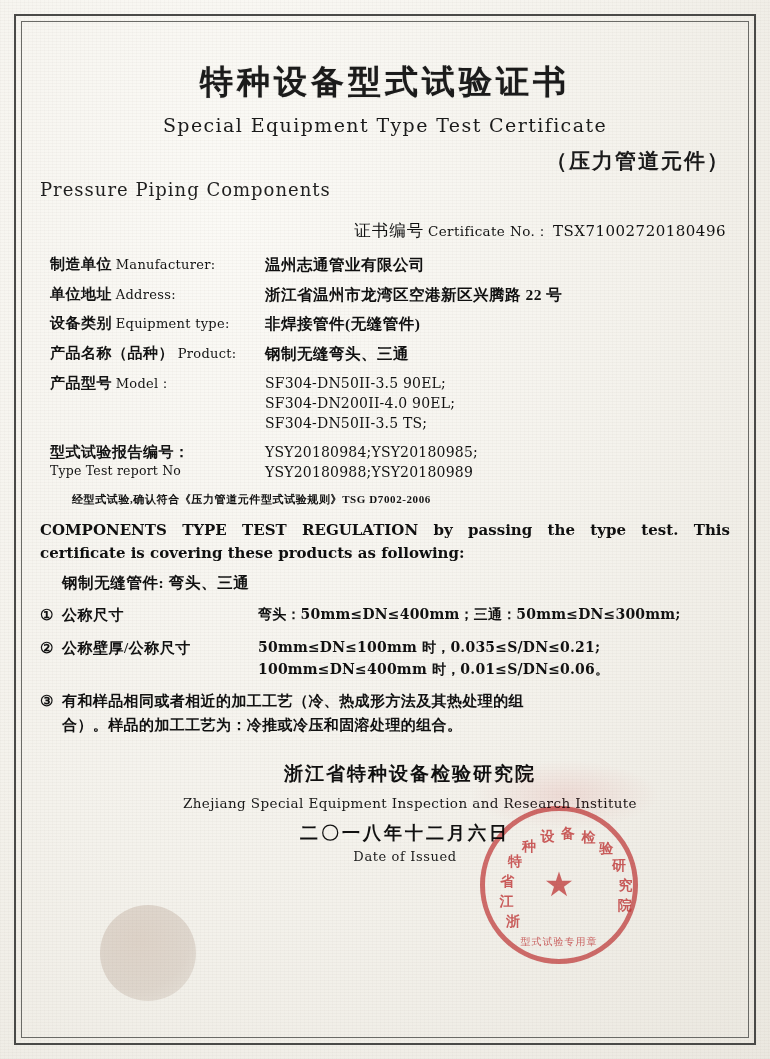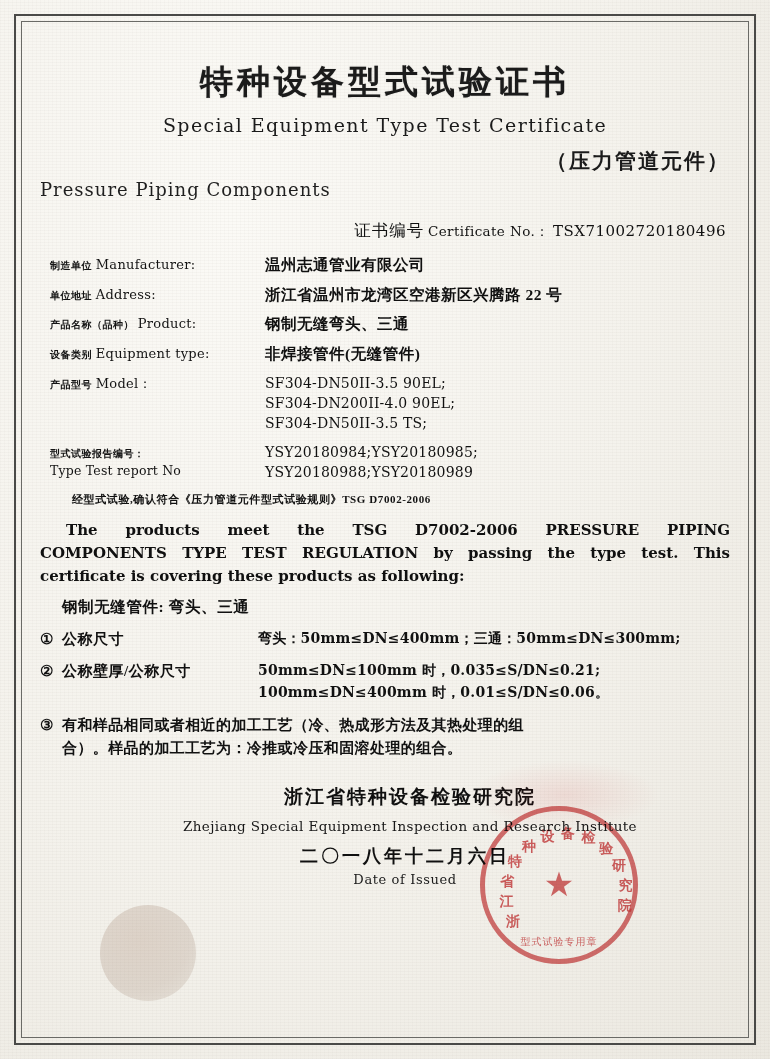--- a/index.html
+++ b/index.html
@@ -116,21 +116,21 @@
   }
   .field-label {
     width: 215px;
     flex: 0 0 215px;
     font-size: 15px;
     color: #131313;
     line-height: 1.35;
   }
   .field-label .lcn {
     font-weight: bold;
-    font-size: 10px;
+    font-size: 15px;
     letter-spacing: 0.5px;
   }
   .field-label .len {
     font-family: "DejaVu Serif", serif;
     font-size: 13px;
     letter-spacing: 0.3px;
   }
   .field-label .len-block {
     display: block;
     font-family: "DejaVu Serif", serif;
@@ -358,32 +358,32 @@
       <div class="field-row">
         <div class="field-label">
           <span class="lcn">单位地址</span>
           <span class="len">Address:</span>
         </div>
         <div class="field-value">浙江省温州市龙湾区空港新区兴腾路 22 号</div>
       </div>
 
       <div class="field-row">
         <div class="field-label">
+          <span class="lcn">设备类别</span>
+          <span class="len">Equipment type:</span>
+        </div>
+        <div class="field-value">非焊接管件(无缝管件)</div>
+      </div>
+
+      <div class="field-row">
+        <div class="field-label">
           <span class="lcn">产品名称（品种）</span>
           <span class="len">Product:</span>
         </div>
         <div class="field-value">钢制无缝弯头、三通</div>
-      </div>
-
-      <div class="field-row">
-        <div class="field-label">
-          <span class="lcn">设备类别</span>
-          <span class="len">Equipment type:</span>
-        </div>
-        <div class="field-value">非焊接管件(无缝管件)</div>
       </div>
 
       <div class="field-row">
         <div class="field-label">
           <span class="lcn">产品型号</span>
           <span class="len">Model：</span>
         </div>
         <div class="field-value mono">
           <span class="model-line">SF304-DN50II-3.5 90EL;</span>
           <span class="model-line">SF304-DN200II-4.0 90EL;</span>
@@ -400,21 +400,20 @@
           <span class="model-line">YSY20180984;YSY20180985;</span>
           <span class="model-line">YSY20180988;YSY20180989</span>
         </div>
       </div>
 
     </div>
 
     <div class="para-cn indent">经型式试验,确认符合《压力管道元件型式试验规则》TSG D7002-2006</div>
 
     <div class="para-en">
-      <span class="l1">The products meet the TSG D7002-2006 PRESSURE PIPING</span>
       <span class="l2">COMPONENTS TYPE TEST REGULATION by passing the type test.  This</span>
       <span class="l3">certificate is covering these products as following:</span>
     </div>
 
     <div class="prod-line">钢制无缝管件: 弯头、三通</div>
 
     <div class="spec">
       <div class="spec-num">①</div>
       <div class="spec-label">公称尺寸</div>
       <div class="spec-body">

